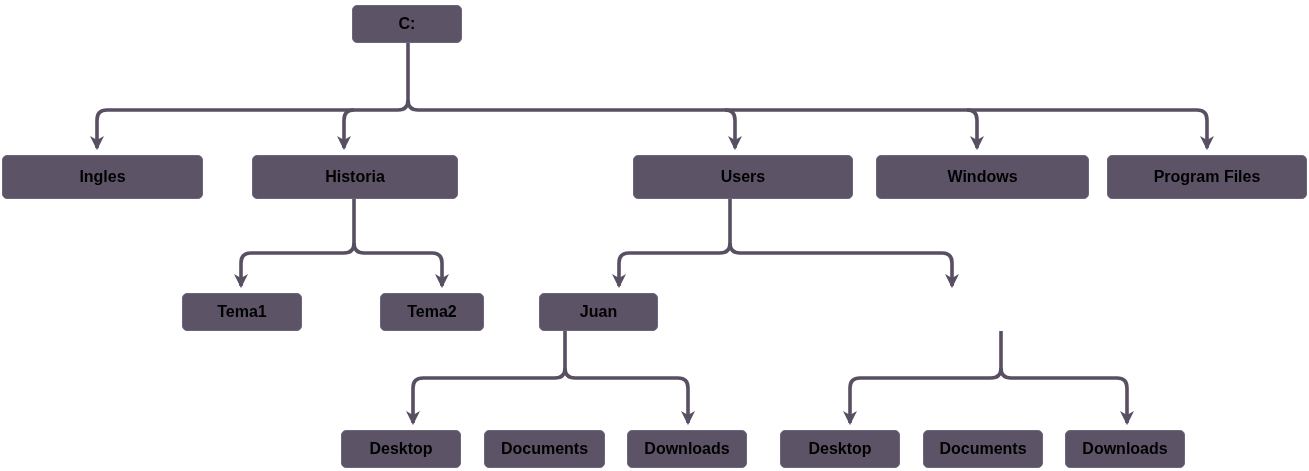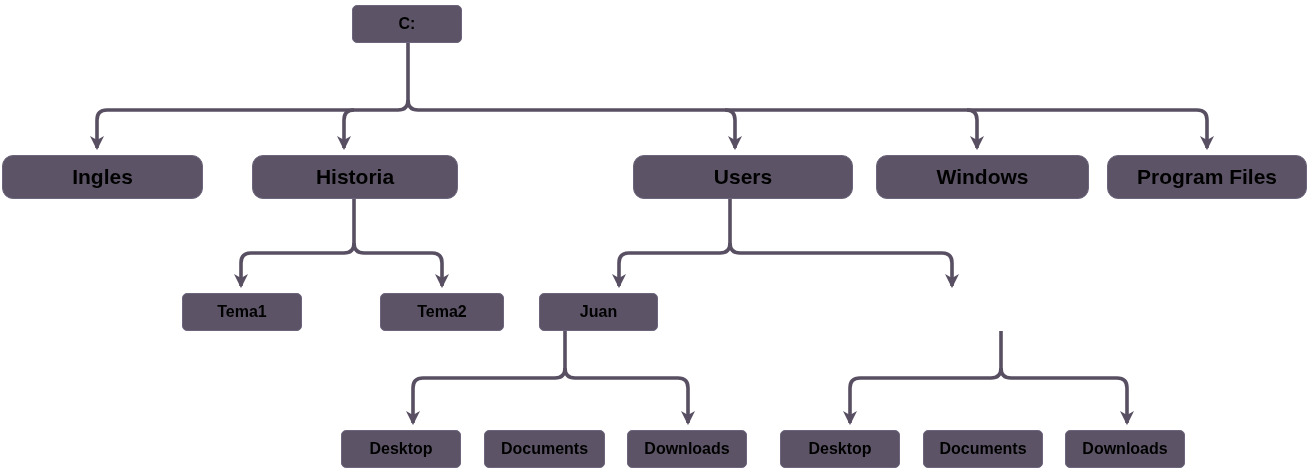--- a/index.html
+++ b/index.html
@@ -23,21 +23,21 @@
     border: 1px solid #6d657c;
     border-radius: 5px;
     display: flex;
     align-items: center;
     justify-content: center;
     font-weight: bold;
     font-size: 16px;
     color: #000000;
     white-space: nowrap;
   }
-  .lvl1 { font-size: 21px; border-radius: 11px; }
+  .lvl1 { font-size: 16px; }
 </style>
 </head>
 <body>
 
 <div id="canvas">
 
   <svg id="edges" viewBox="0 0 1309 471" xmlns="http://www.w3.org/2000/svg">
     <defs>
       <marker id="arrow" viewBox="0 0 10 10" refX="8.5" refY="5" markerWidth="14" markerHeight="14" orient="auto" markerUnits="userSpaceOnUse">
         <path d="M0,0 L10,5 L0,10 L2.8,5 Z" fill="#584f62"></path>
@@ -75,21 +75,21 @@
 
   <div class="node" style="left:352px; top:5px; width:110px; height:38px;">C:</div>
 
   <div class="node lvl1" style="left:2px; top:155px; width:201px; height:44px;">Ingles</div>
   <div class="node lvl1" style="left:252px; top:155px; width:206px; height:44px;">Historia</div>
   <div class="node lvl1" style="left:633px; top:155px; width:220px; height:44px;">Users</div>
   <div class="node lvl1" style="left:876px; top:155px; width:213px; height:44px;">Windows</div>
   <div class="node lvl1" style="left:1107px; top:155px; width:200px; height:44px;">Program Files</div>
 
   <div class="node" style="left:182px; top:293px; width:120px; height:38px;">Tema1</div>
-  <div class="node" style="left:380px; top:293px; width:124px; height:38px;">Tema2</div>
+  <div class="node" style="left:380px; top:293px; width:104px; height:38px;">Tema2</div>
   <div class="node" style="left:539px; top:293px; width:119px; height:38px;">Juan</div>
 
   <div class="node" style="left:341px; top:430px; width:120px; height:38px;">Desktop</div>
   <div class="node" style="left:484px; top:430px; width:121px; height:38px;">Documents</div>
   <div class="node" style="left:627px; top:430px; width:120px; height:38px;">Downloads</div>
 
   <div class="node" style="left:780px; top:430px; width:120px; height:38px;">Desktop</div>
   <div class="node" style="left:923px; top:430px; width:120px; height:38px;">Documents</div>
   <div class="node" style="left:1065px; top:430px; width:120px; height:38px;">Downloads</div>
 

